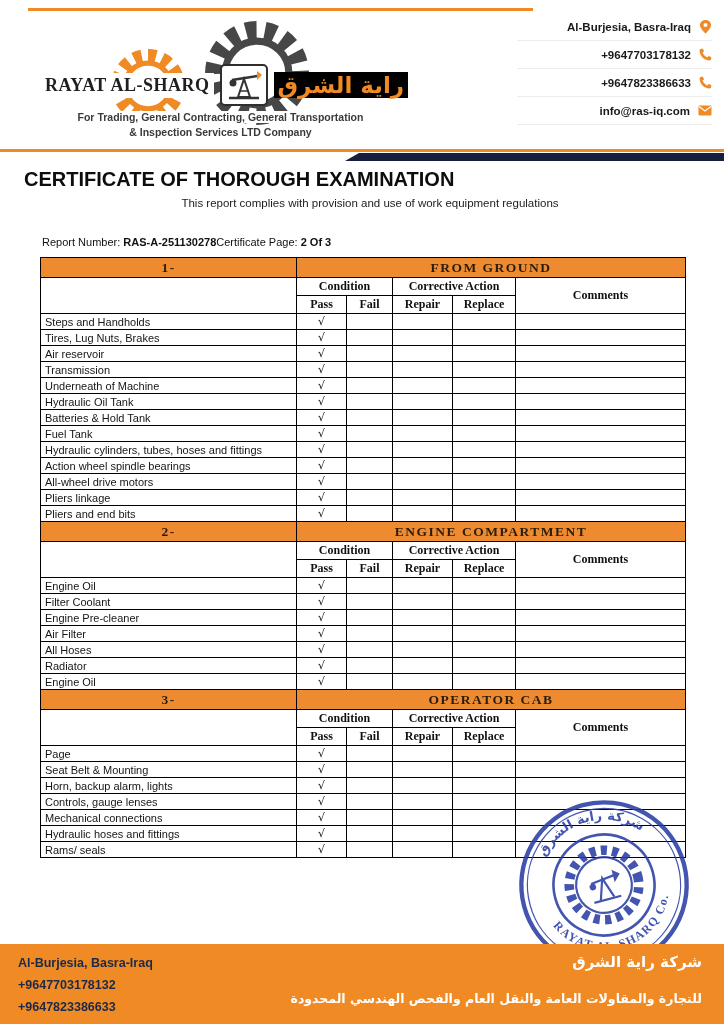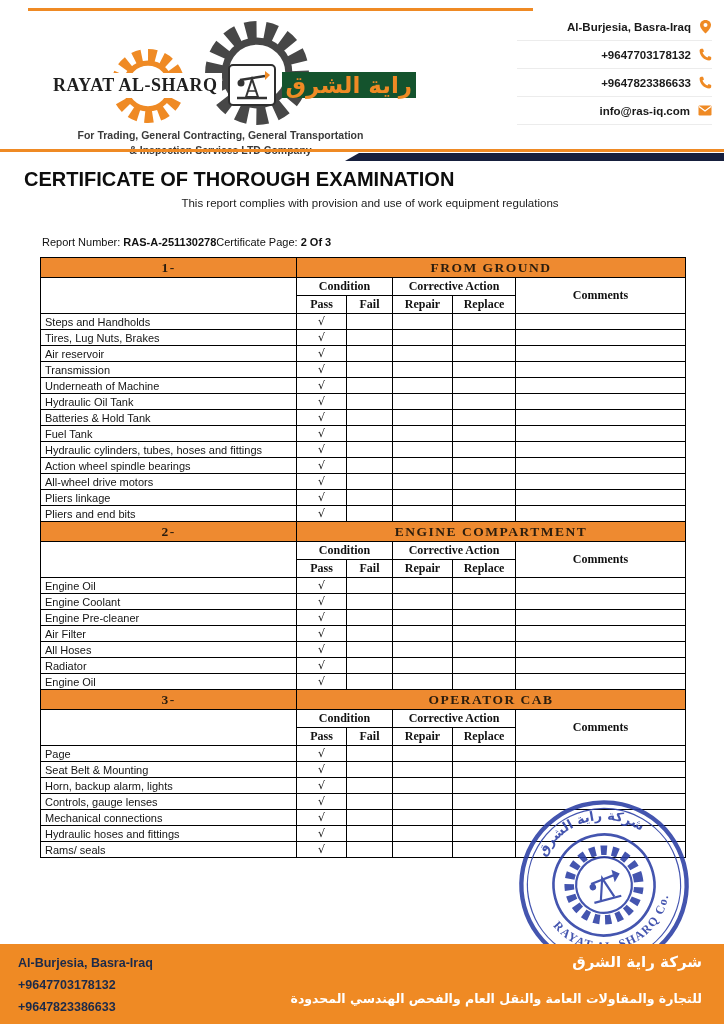--- a/index.html
+++ b/index.html
@@ -8,28 +8,28 @@
 
   
   .top-rule{position:absolute;left:28px;top:8px;width:505px;height:3px;background:#EF8A24;}
   .contacts{position:absolute;right:12px;top:13px;width:195px;}
   .contact-row{display:flex;justify-content:flex-end;align-items:center;gap:8px;
                height:27px;border-bottom:1px solid #ececec;font-size:11.5px;font-weight:bold;color:#1a1a1a;}
   .contact-row svg{flex:0 0 auto;}
 
   .logo{position:absolute;left:28px;top:14px;width:385px;height:140px;}
   .gear{position:absolute;}
-  .logo-row{position:absolute;left:12px;top:50px;width:100%;display:flex;justify-content:center;
+  .logo-row{position:absolute;left:4px;top:50px;width:100%;display:flex;justify-content:center;
             align-items:center;gap:6px;}
   .logo-name-en{background:#fff;font-family:"Liberation Serif",serif;font-weight:bold;
                 font-size:18px;letter-spacing:.5px;color:#1f1f1f;padding:2px 4px;}
   .pump-box{background:#fff;border:2px solid #2e2e2e;border-radius:5px;padding:1px 2px;line-height:0;}
-  .logo-name-ar{background:#14532d;color:#EF8A24;font-size:23px;font-weight:bold;padding:0 4px;
+  .logo-name-ar{background:#000000;color:#EF8A24;font-size:23px;font-weight:bold;padding:0 4px;
                 font-family:"DejaVu Sans",sans-serif;}
-  .logo-tagline{position:absolute;top:114px;width:100%;text-align:center;font-size:10.5px;
+  .logo-tagline{position:absolute;top:96px;width:100%;text-align:center;font-size:10.5px;
                 font-weight:bold;color:#3a3a3a;line-height:15px;}
   .logo-tagline span{background:#fff;padding:0 3px;}
 
   .rule-orange{position:absolute;left:0;top:149px;width:724px;height:3px;background:#EF8A24;}
   .rule-dark{position:absolute;left:345px;top:153px;width:379px;height:8px;background:#161f3d;
              clip-path:polygon(14px 0,100% 0,100% 100%,0 100%);}
 
   
   .doc-title{position:absolute;top:168px;width:100%;text-align:left;font-size:20px;
              font-weight:bold;color:#0d0d0d;margin-left:24px;}
@@ -292,21 +292,21 @@
         </tr>
         <tr>
           <td class="item">Engine Oil</td>
           <td class="chk">√</td>
           <td></td>
           <td></td>
           <td></td>
           <td></td>
         </tr>
         <tr>
-          <td class="item">Engine Coolant</td>
+          <td class="item">Filter Coolant</td>
           <td class="chk">√</td>
           <td></td>
           <td></td>
           <td></td>
           <td></td>
         </tr>
         <tr>
           <td class="item">Engine Pre-cleaner</td>
           <td class="chk">√</td>
           <td></td>

